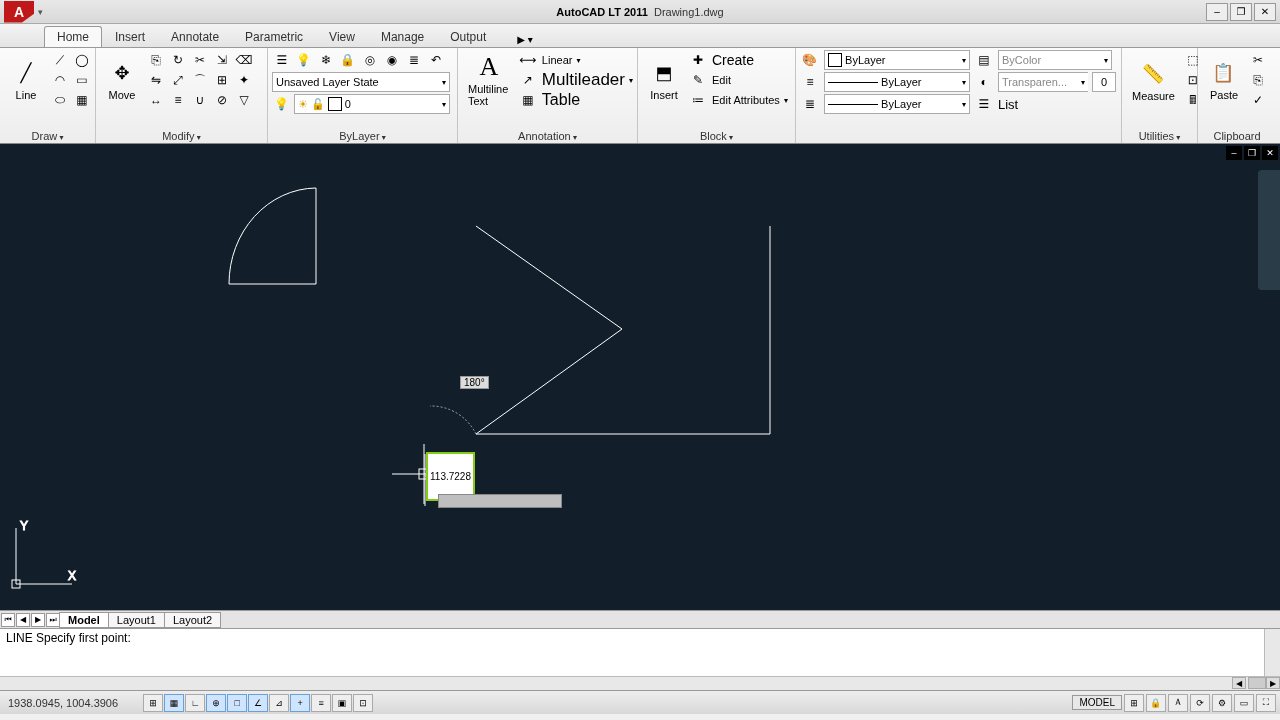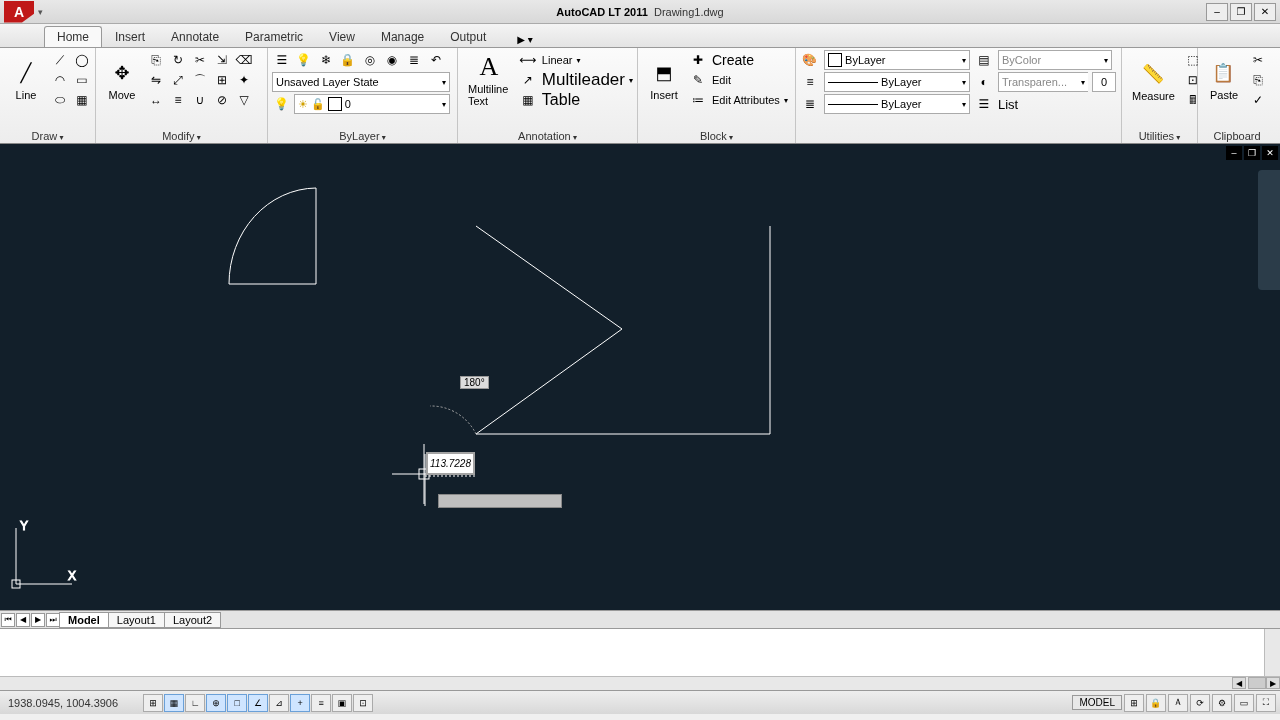--- a/index.html
+++ b/index.html
@@ -31,21 +31,21 @@
 .combo { height: 20px; font-size: 11px; border: 1px solid #aaa; background: #fff; padding: 0 3px; display: flex; align-items: center; }
 .combo::after { content: "▾"; font-size: 8px; margin-left: auto; padding-left: 3px; }
 .swatch { width: 14px; height: 14px; display: inline-block; }
 .line-sample { width: 50px; height: 1px; background: #000; display: inline-block; }
 
 
 .draw-wrap { position: relative; height: 466px; background: #121f2a; }
 .draw-wc { position: absolute; right: 2px; top: 2px; display: flex; gap: 2px; }
 .draw-wc .dbtn { width: 16px; height: 14px; background: #000; color: #fff; font-size: 9px; display: flex; align-items: center; justify-content: center; cursor: pointer; }
 svg.canvas { width: 100%; height: 100%; }
-.dyn-input { position: absolute; background: #fff; border: 2px solid #a3a3a3; color: #000; font-size: 10px; padding: 4px 2px; font-style: italic; }
+.dyn-input { position: absolute; background: #fff; border: 2px solid #84cc16; color: #000; font-size: 10px; padding: 17px 2px; }
 .angle-box { position: absolute; background: #ddd; color: #000; font-size: 10px; padding: 0 3px; border: 1px solid #999; }
 .tooltip-box { position: absolute; background: #bfbfbf; width: 124px; height: 14px; border: 1px solid #888; }
 .navbar-r { position: absolute; right: 0; top: 26px; width: 22px; height: 120px; background: rgba(60,80,95,0.6); border-radius: 4px 0 0 4px; }
 
 
 .layout-tabs { height: 18px; background: #e4e4e4; display: flex; align-items: center; font-size: 11px; border-top: 1px solid #999; }
 .lt-btn { width: 14px; height: 14px; border: 1px solid #999; background: #fff; font-size: 8px; display: flex; align-items: center; justify-content: center; margin-left: 1px; cursor: pointer; }
 .lt-tab { padding: 1px 8px; border: 1px solid #999; background: #f6f6f6; margin-left: -1px; cursor: pointer; }
 .lt-tab.active { background: #fff; font-weight: bold; }
 
@@ -335,20 +335,21 @@
   <div class="lt-btn">⏮</div>
   <div class="lt-btn">◀</div>
   <div class="lt-btn">▶</div>
   <div class="lt-btn">⏭</div>
   <div class="lt-tab active">Model</div>
   <div class="lt-tab">Layout1</div>
   <div class="lt-tab">Layout2</div>
 </div>
 
 <div class="cmd">
+  <div>LINE Specify first point:</div>
   <div class="cmd-scroll"></div>
   <div class="cmd-hscroll">
     <div style="flex:1"></div>
     <div class="hs-btn">◀</div>
     <div class="hs-thumb"></div>
     <div class="hs-btn">▶</div>
   </div>
 </div>
 
 <div class="status">

